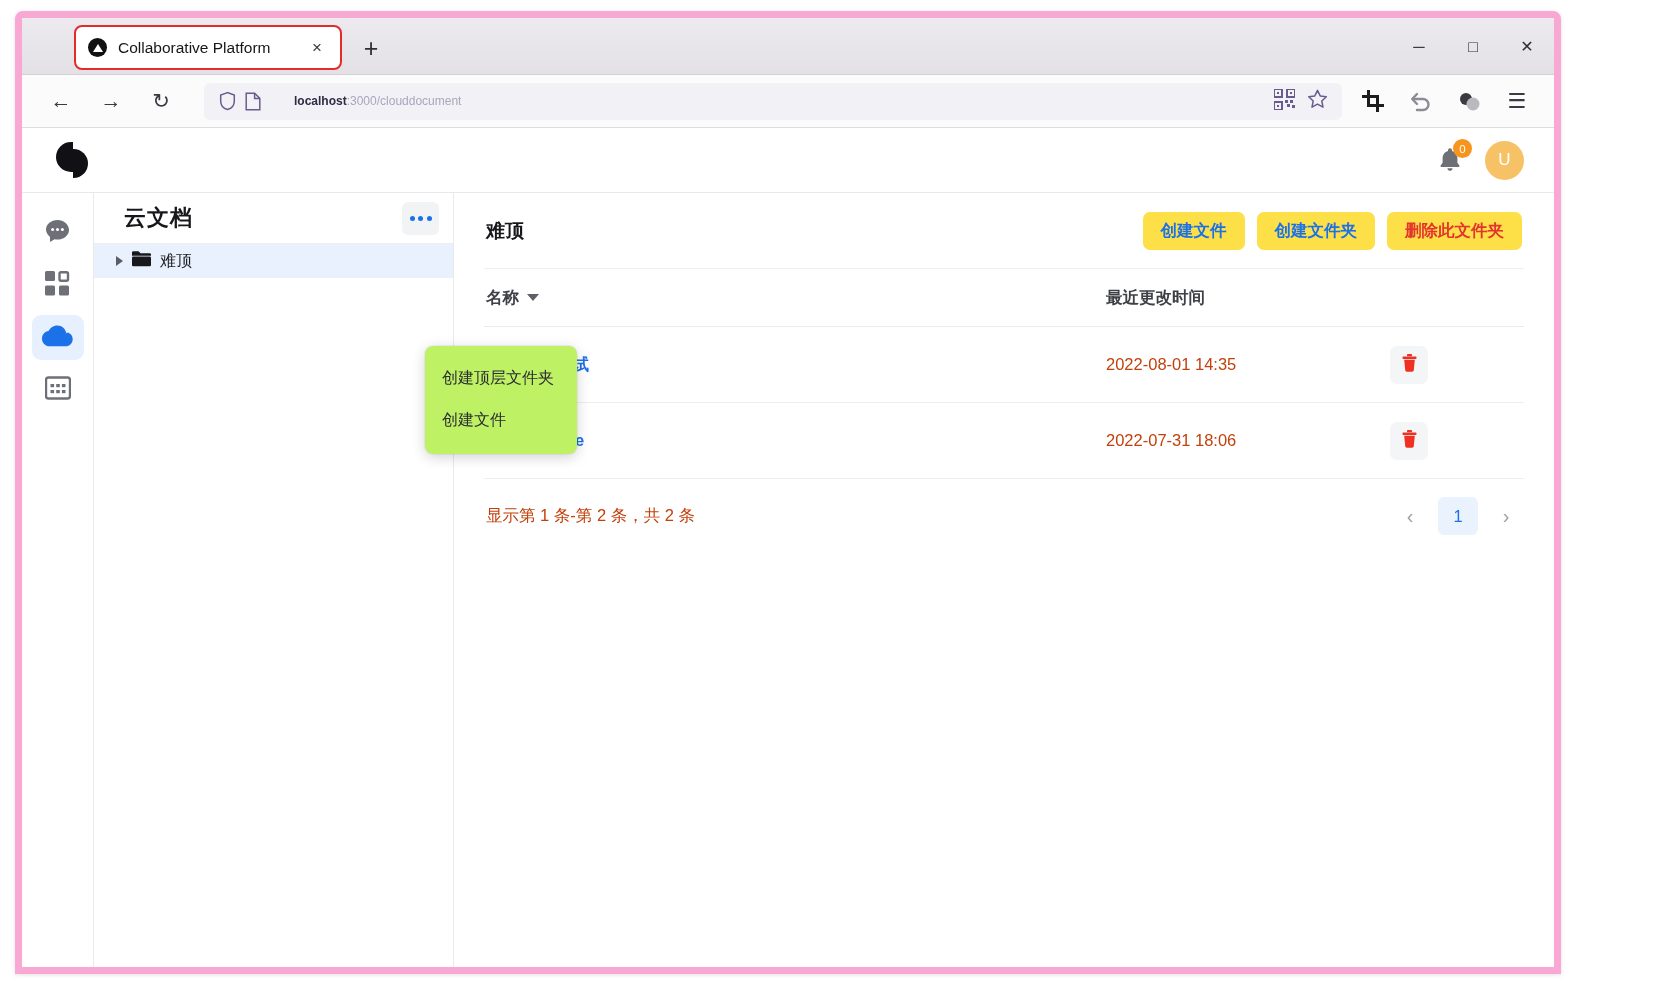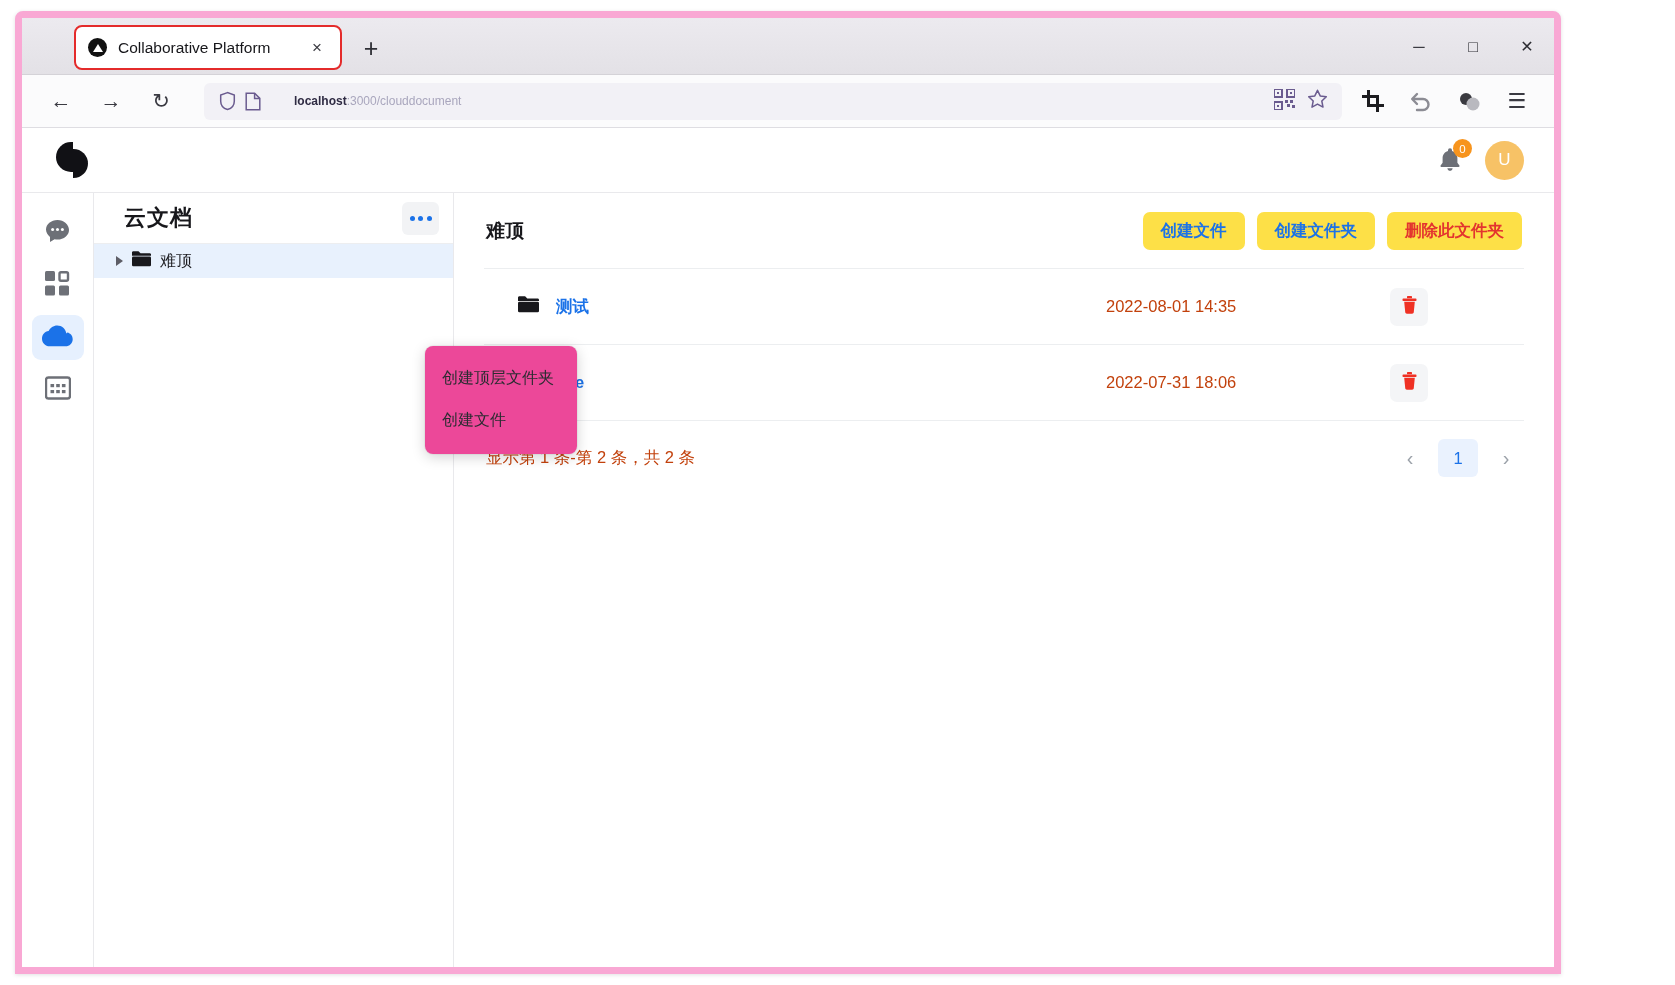--- a/index.html
+++ b/index.html
@@ -428,21 +428,21 @@
     display: flex; align-items: center; justify-content: center;
     font-size: 16.5px;
     color: #1b72e8;
   }
 
   
   .dropdown {
     position: absolute;
     left: 403px; top: 218px;
     width: 152px;
-    background: #ec4899;
+    background: #bef264;
     border-radius: 8px;
     box-shadow: 0 3px 14px rgba(0,0,0,0.18), 0 0 0 1px rgba(0,0,0,0.04);
     padding: 11px 0 13px;
     z-index: 50;
   }
   .dd-item {
     height: 42px;
     display: flex;
     align-items: center;
     padding: 0 17px;
@@ -625,20 +625,28 @@
 
         <div class="main-head">
           <span class="main-title">难顶</span>
           <div class="main-actions">
             <button class="act-btn">创建文件</button>
             <button class="act-btn">创建文件夹</button>
             <button class="act-btn danger">删除此文件夹</button>
           </div>
         </div>
 
+        <div class="tablehead">
+          <span class="col-name">
+            <span>名称</span>
+            <span class="sort-caret"></span>
+          </span>
+          <span class="col-time">最近更改时间</span>
+          <span class="col-act"></span>
+        </div>
 
         <div class="trow">
           <span class="cell-name">
             <span>
               <svg width="21" height="17" viewBox="0 0 21 17" fill="#18181c">
                 <path d="M0 1.7C0 .9.7.3 1.4.3h5.7l2.2 2.2h10.3c.8 0 1.4.6 1.4 1.4v1.2H0z"></path>
                 <rect x="0" y="5.8" width="21" height="10.5" rx="1.4"></rect>
               </svg>
             </span>
             <a class="entry-link">测试</a>

